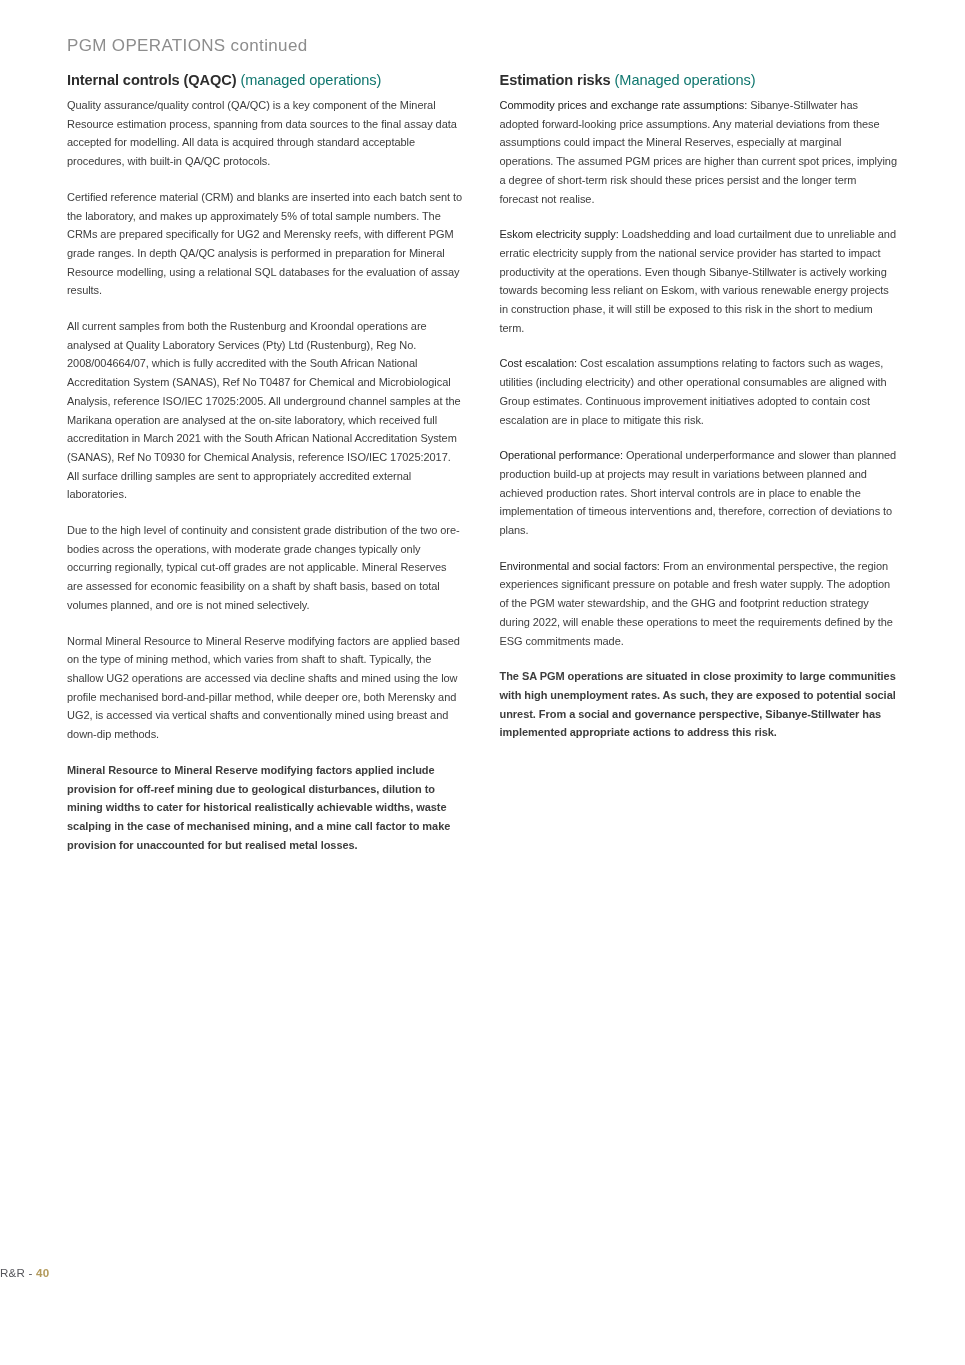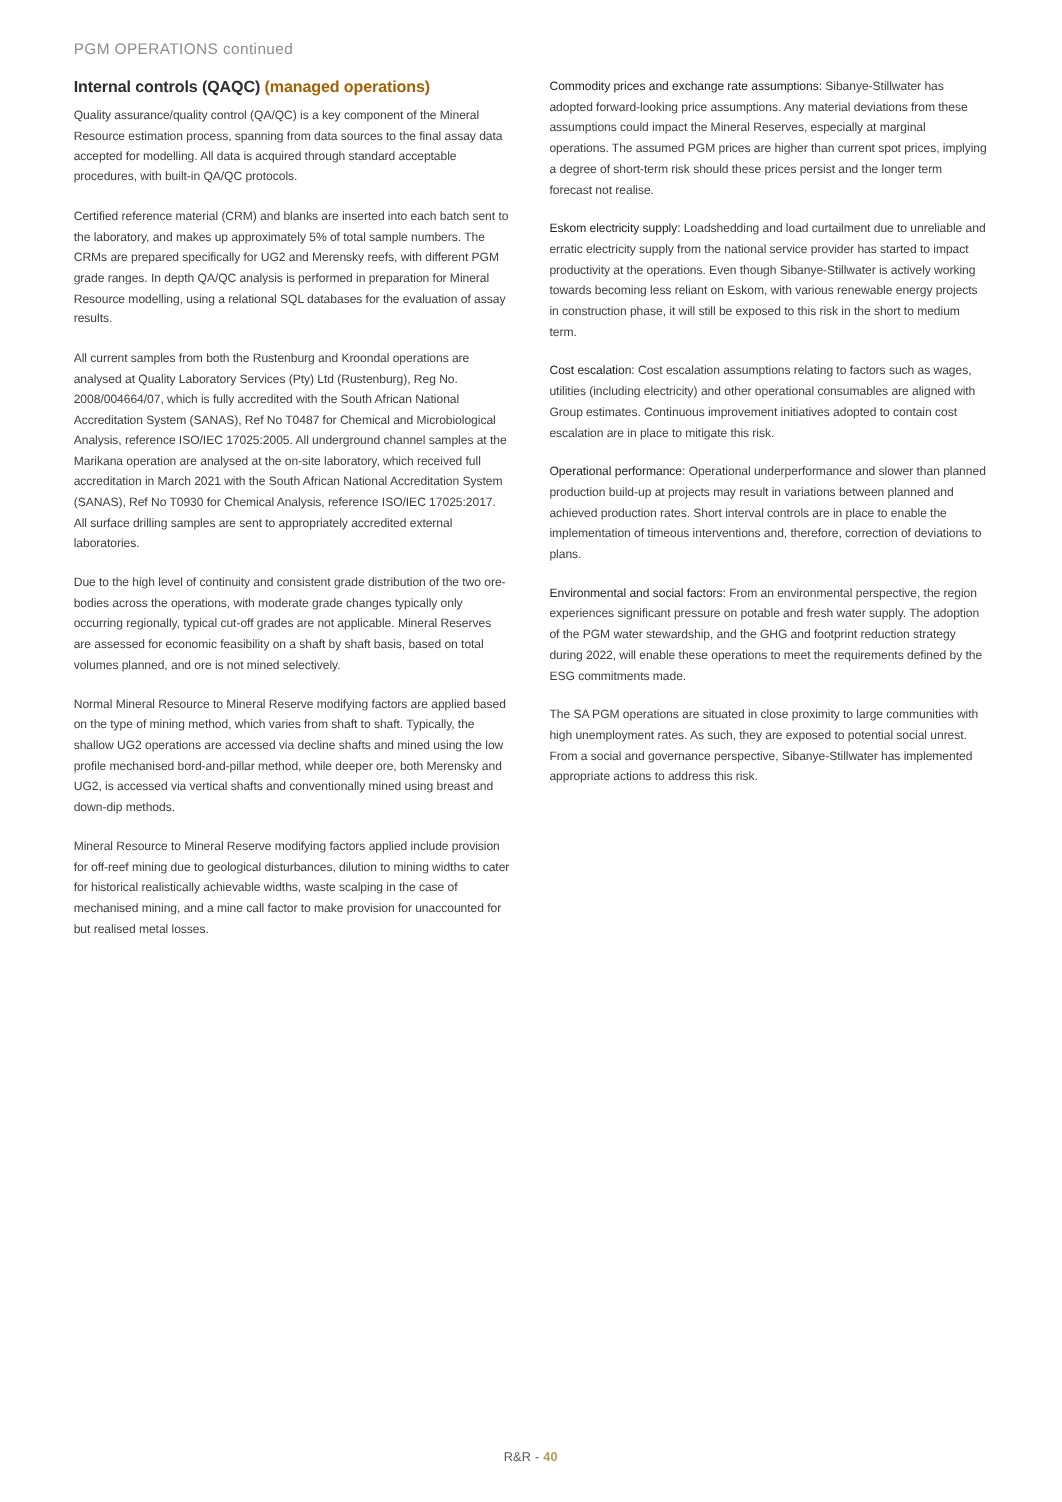--- a/index.html
+++ b/index.html
@@ -19,21 +19,21 @@
     position: absolute;
     inset: 0;
     width: 965px;
     height: 1365px;
   }
   
   .running-header {
     position: absolute;
     left: 67px;
     top: 36px;
-    font-size: 14px;
+    font-size: 17px;
     letter-spacing: 0.35px;
     color: #8d8d8d;
     white-space: nowrap;
   }
   
   .columns {
     position: absolute;
     left: 67px;
     top: 70px;
     width: 830px;
@@ -46,48 +46,48 @@
   
   .sec-head {
     font-size: 14.6px;
     line-height: 20px;
     margin: 0 0 6px 0;
     color: #2e2e2e;
     font-weight: 700;
     letter-spacing: -0.1px;
   }
   .sec-head .light {
-    font-weight: 700;
-    color: #a16207;
+    font-weight: 400;
+    color: #0f766e;
   }
   .sec-head.spaced {
     margin-top: 28px;
   }
   
   p.body {
     font-size: 11px;
     line-height: 18.7px;
     margin: 0 0 17px 0;
     color: #3d3d3d;
     letter-spacing: -0.05px;
   }
   p.body:last-child {
     margin-bottom: 0;
+    font-weight: bold;
   }
   p.body .lead {
     font-weight: 400;
     color: #232323;
   }
   
   .footer {
     position: absolute;
     left: 0;
     right: 0;
-    top: 1318px;
-    text-align: center;
+    top: 1266px;
     font-size: 11.6px;
     color: #55555a;
     letter-spacing: 0.2px;
   }
   .footer .pageno {
     font-weight: 700;
     color: #b39a5b;
     letter-spacing: 0.2px;
   }
 </style>
@@ -113,20 +113,24 @@
 
 
       <p class="body">Due to the high level of continuity and consistent grade distribution of the two ore-bodies across the operations, with moderate grade changes typically only occurring regionally, typical cut-off grades are not applicable. Mineral Reserves are assessed for economic feasibility on a shaft by shaft basis, based on total volumes planned, and ore is not mined selectively.</p>
       <p class="body">Normal Mineral Resource to Mineral Reserve modifying factors are applied based on the type of mining method, which varies from shaft to shaft. Typically, the shallow UG2 operations are accessed via decline shafts and mined using the low profile mechanised bord-and-pillar method, while deeper ore, both Merensky and UG2, is accessed via vertical shafts and conventionally mined using breast and down-dip methods.</p>
       <p class="body">Mineral Resource to Mineral Reserve modifying factors applied include provision for off-reef mining due to geological disturbances, dilution to mining widths to cater for historical realistically achievable widths, waste scalping in the case of mechanised mining, and a mine call factor to make provision for unaccounted for but realised metal losses.</p>
 
     </div>
 
     <div class="col">
 
+      <h2 class="sec-head">
+        <span>Estimation risks</span>
+        <span class="light">(Managed operations)</span>
+      </h2>
 
 
       <p class="body"><span class="lead">Commodity prices and exchange rate assumptions:</span><span> Sibanye-Stillwater has adopted forward-looking price assumptions. Any material deviations from these assumptions could impact the Mineral Reserves, especially at marginal operations. The assumed PGM prices are higher than current spot prices, implying a degree of short-term risk should these prices persist and the longer term forecast not realise.</span></p>
 
       <p class="body"><span class="lead">Eskom electricity supply:</span><span> Loadshedding and load curtailment due to unreliable and erratic electricity supply from the national service provider has started to impact productivity at the operations. Even though Sibanye-Stillwater is actively working towards becoming less reliant on Eskom, with various renewable energy projects in construction phase, it will still be exposed to this risk in the short to medium term.</span></p>
 
       <p class="body"><span class="lead">Cost escalation:</span><span> Cost escalation assumptions relating to factors such as wages, utilities (including electricity) and other operational consumables are aligned with Group estimates. Continuous improvement initiatives adopted to contain cost escalation are in place to mitigate this risk.</span></p>
 
       <p class="body"><span class="lead">Operational performance:</span><span> Operational underperformance and slower than planned production build-up at projects may result in variations between planned and achieved production rates. Short interval controls are in place to enable the implementation of timeous interventions and, therefore, correction of deviations to plans.</span></p>
 

